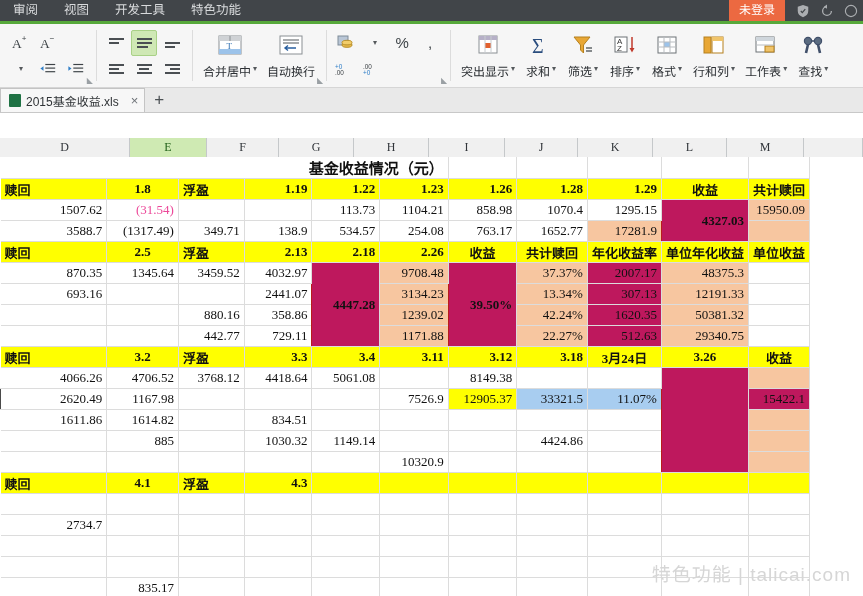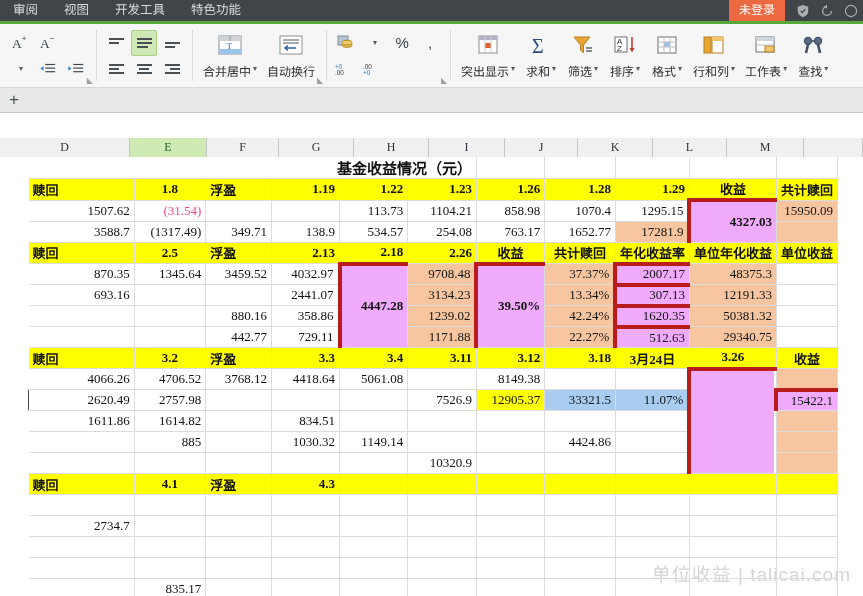--- a/index.html
+++ b/index.html
@@ -124,43 +124,43 @@
   .colhead {
     height: 19px; line-height: 18px; text-align: center;
     font-family: "Liberation Serif", "DejaVu Serif", serif;
     font-size: 12px; color: #31353a;
     border-right: 1px solid #c5c8ca;
     background: #f0f0f0;
   }
   .colhead.active { background: #cfeab3; color: #24631b; }
 
   .gridwrap {
-    position: absolute; left: 0; top: 44px; width: 810px; height: 439px; margin-left: 28px;
+    position: absolute; left: 0; top: 44px; width: 810px; height: 439px;
   }
   table.grid {
     border-collapse: collapse; table-layout: fixed;
     font-family: "Liberation Serif", "DejaVu Serif", serif;
     font-size: 13px; color: #111;
   }
   table.grid td {
     border-right: 1px solid #dcdcdc;
     border-bottom: 1px solid #dcdcdc;
     padding: 0 4px; height: 21px; overflow: hidden;
     white-space: nowrap; text-align: right; vertical-align: middle;
   }
   td.blank { border-right: 1px solid #e4e4e4; border-bottom: 1px solid #e4e4e4; }
   td.yellow { background: #ffff00; font-weight: bold; }
   td.yellow.l { text-align: left; }
   td.yellow.c { text-align: center; }
   td.title {
     background: #fff; font-weight: bold; font-size: 15px;
     text-align: left; border-right: none; border-bottom: none;
   }
-  td.purple { background: #f0abfc; font-weight: bold; text-align: center;
-              border: 4px solid #b91c1c; }
+  td.purple { background: #be185d; font-weight: bold; text-align: center;
+              border: 1px solid #b91c1c; }
   td.purple.r { text-align: right; font-weight: normal; }
   td.peach { background: #f7c6a0; border: 1px solid #a21caf; }
   td.blue { background: #a8cdf0; border: 1px solid #7fa9d4; }
   td.yellowcell { background: #ffff00; border: 1px solid #b3b300; }
   td.boxed { border: 1px solid #4a4a4a; }
   td.red { color: #ec4899; }
   td.lft { text-align: left; }
 
   .watermark {
     position: absolute; right: 12px; bottom: 10px;
@@ -476,20 +476,25 @@
         </span>
         <span class="rrow">
             <span class="lbl">查找</span>
             <span class="caret">▾</span>
           </span>
       </div>
     </div>
   </div>
 
   <div class="tabbar">
+    <div class="doctab">
+      <span class="xlsicon"></span>
+      <span class="tabname">2015基金收益.xls</span>
+      <span class="closex">×</span>
+    </div>
     <div class="newtab">+</div>
     <div class="tabbar-right"></div>
   </div>
 
   <div class="sheet">
     <div class="colhead-row">
         <div class="colhead" style="width: 130px;">D</div>
         <div class="colhead active" style="width: 77px;">E</div>
         <div class="colhead" style="width: 72px;">F</div>
         <div class="colhead" style="width: 75px;">G</div>
@@ -643,21 +648,21 @@
               <td>5061.08</td>
               <td class="blank"></td>
               <td>8149.38</td>
               <td class="blank"></td>
               <td class="blank"></td>
               <td class="purple" rowspan="5"></td>
               <td class="peach"></td>
             </tr>
             <tr style="height: 21px; font-family: Liberation Serif, serif;">
               <td class="boxed">2620.49</td>
-              <td class="boxed">2757.98</td>
+              <td class="boxed">1167.98</td>
               <td class="boxed"></td>
               <td class="boxed"></td>
               <td class="boxed"></td>
               <td class="boxed">7526.9</td>
               <td class="yellowcell">12905.37</td>
               <td class="blue">33321.5</td>
               <td class="blue">11.07%</td>
               <td class="purple r">15422.1</td>
             </tr>
             <tr style="height: 21px;">
@@ -770,16 +775,16 @@
               <td class="blank"></td>
               <td class="blank"></td>
               <td class="blank"></td>
               <td class="blank"></td>
               <td class="blank"></td>
               <td class="blank"></td>
             </tr>
           </tbody>
         </table>
     </div>
-    <div class="watermark">单位收益 | talicai.com</div>
+    <div class="watermark">特色功能 | talicai.com</div>
   </div>
 
 </div>
 
 </body></html>

